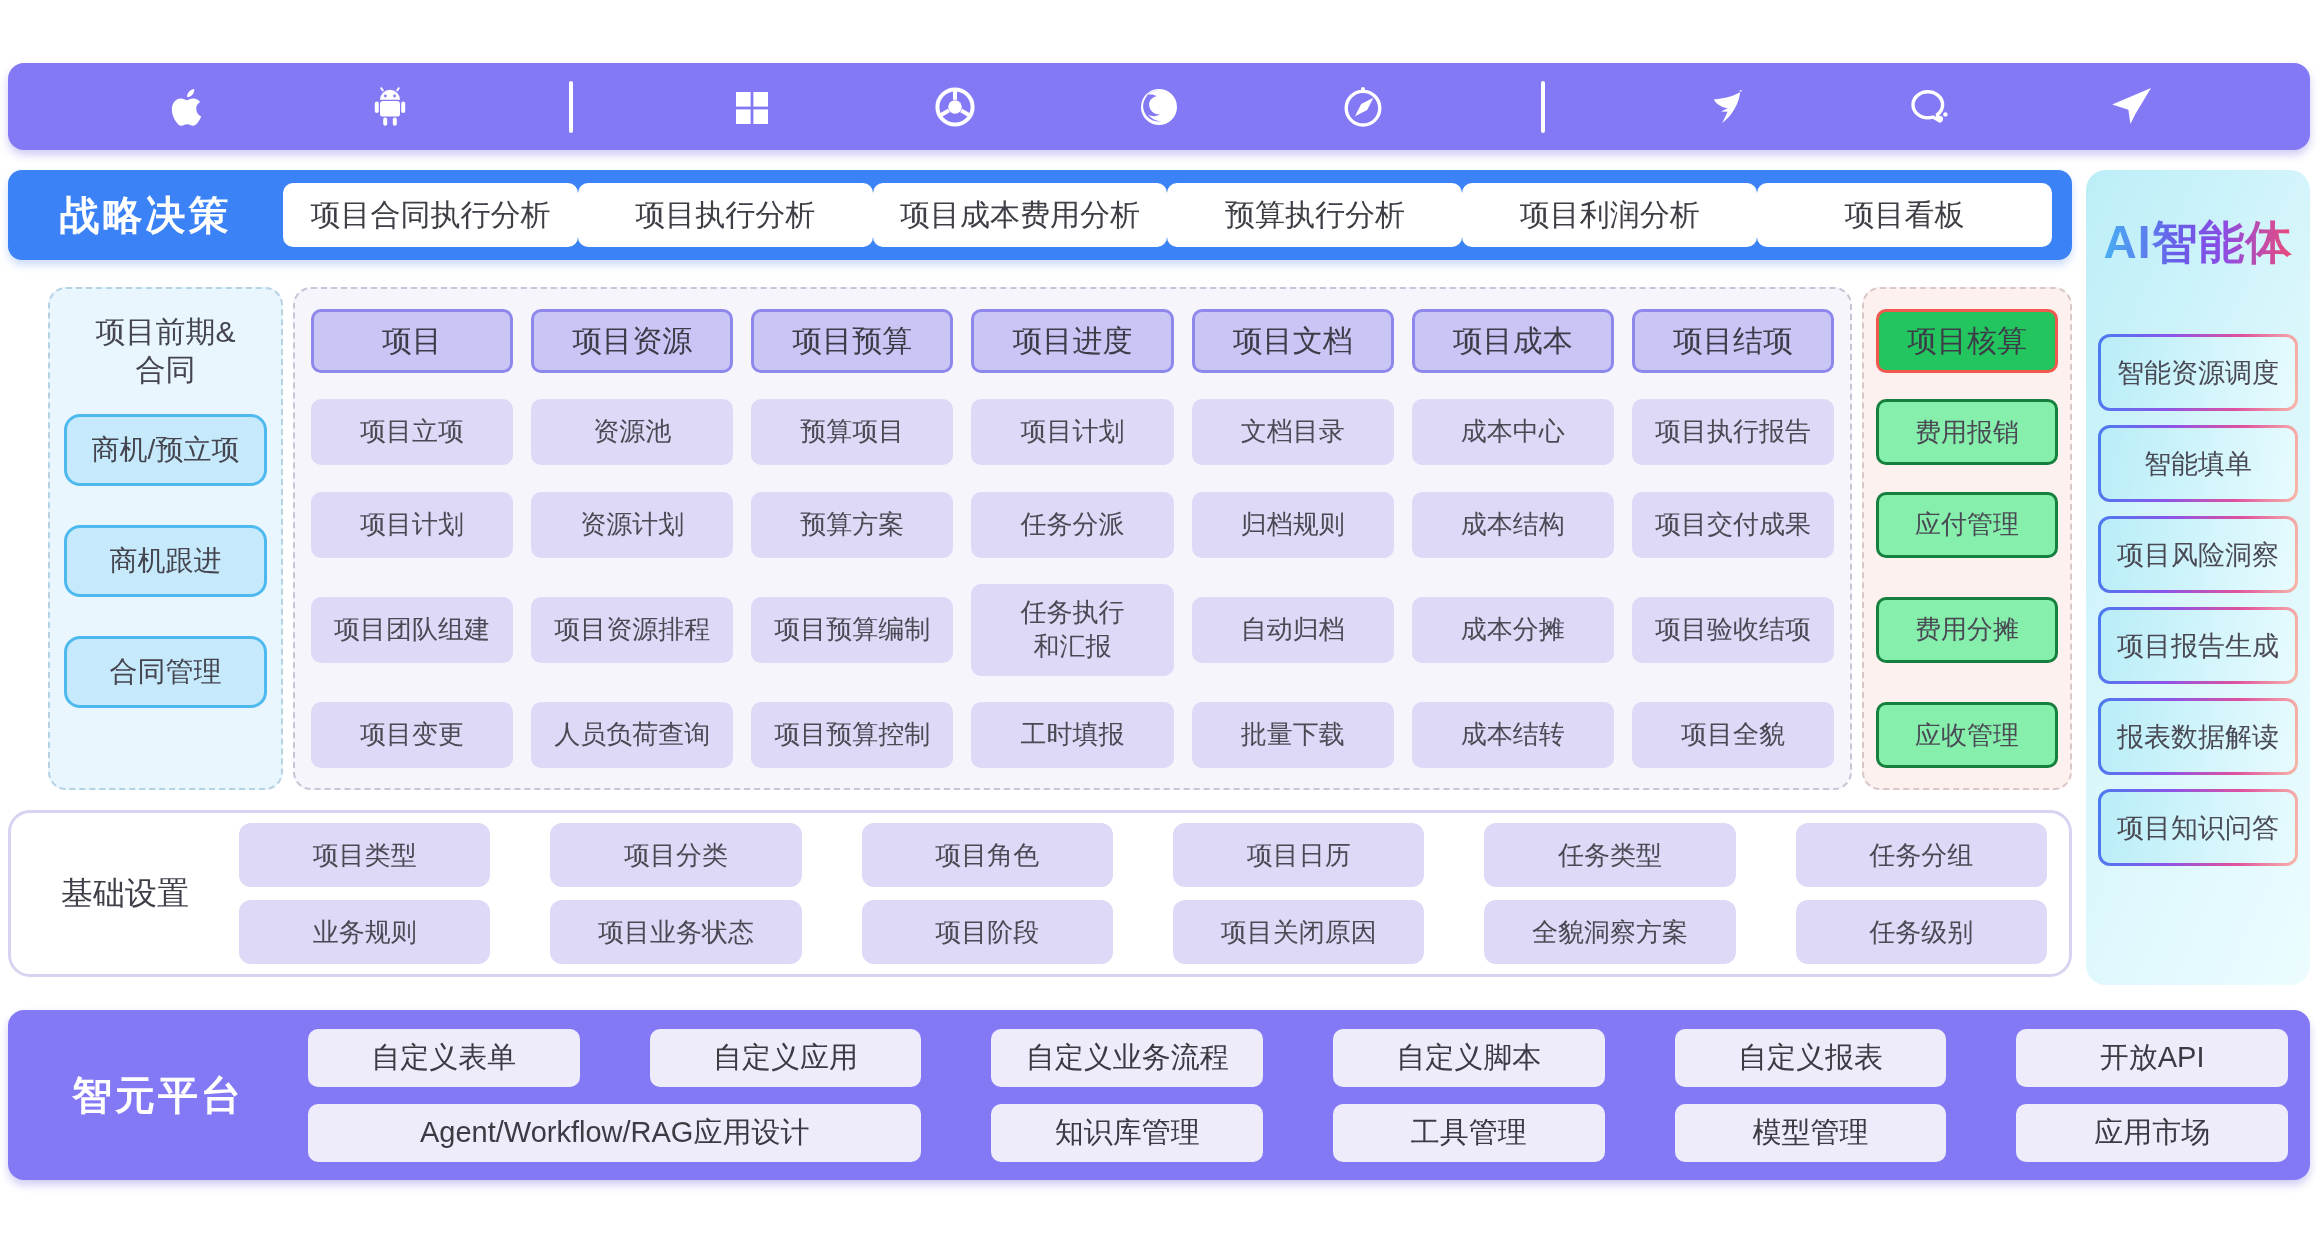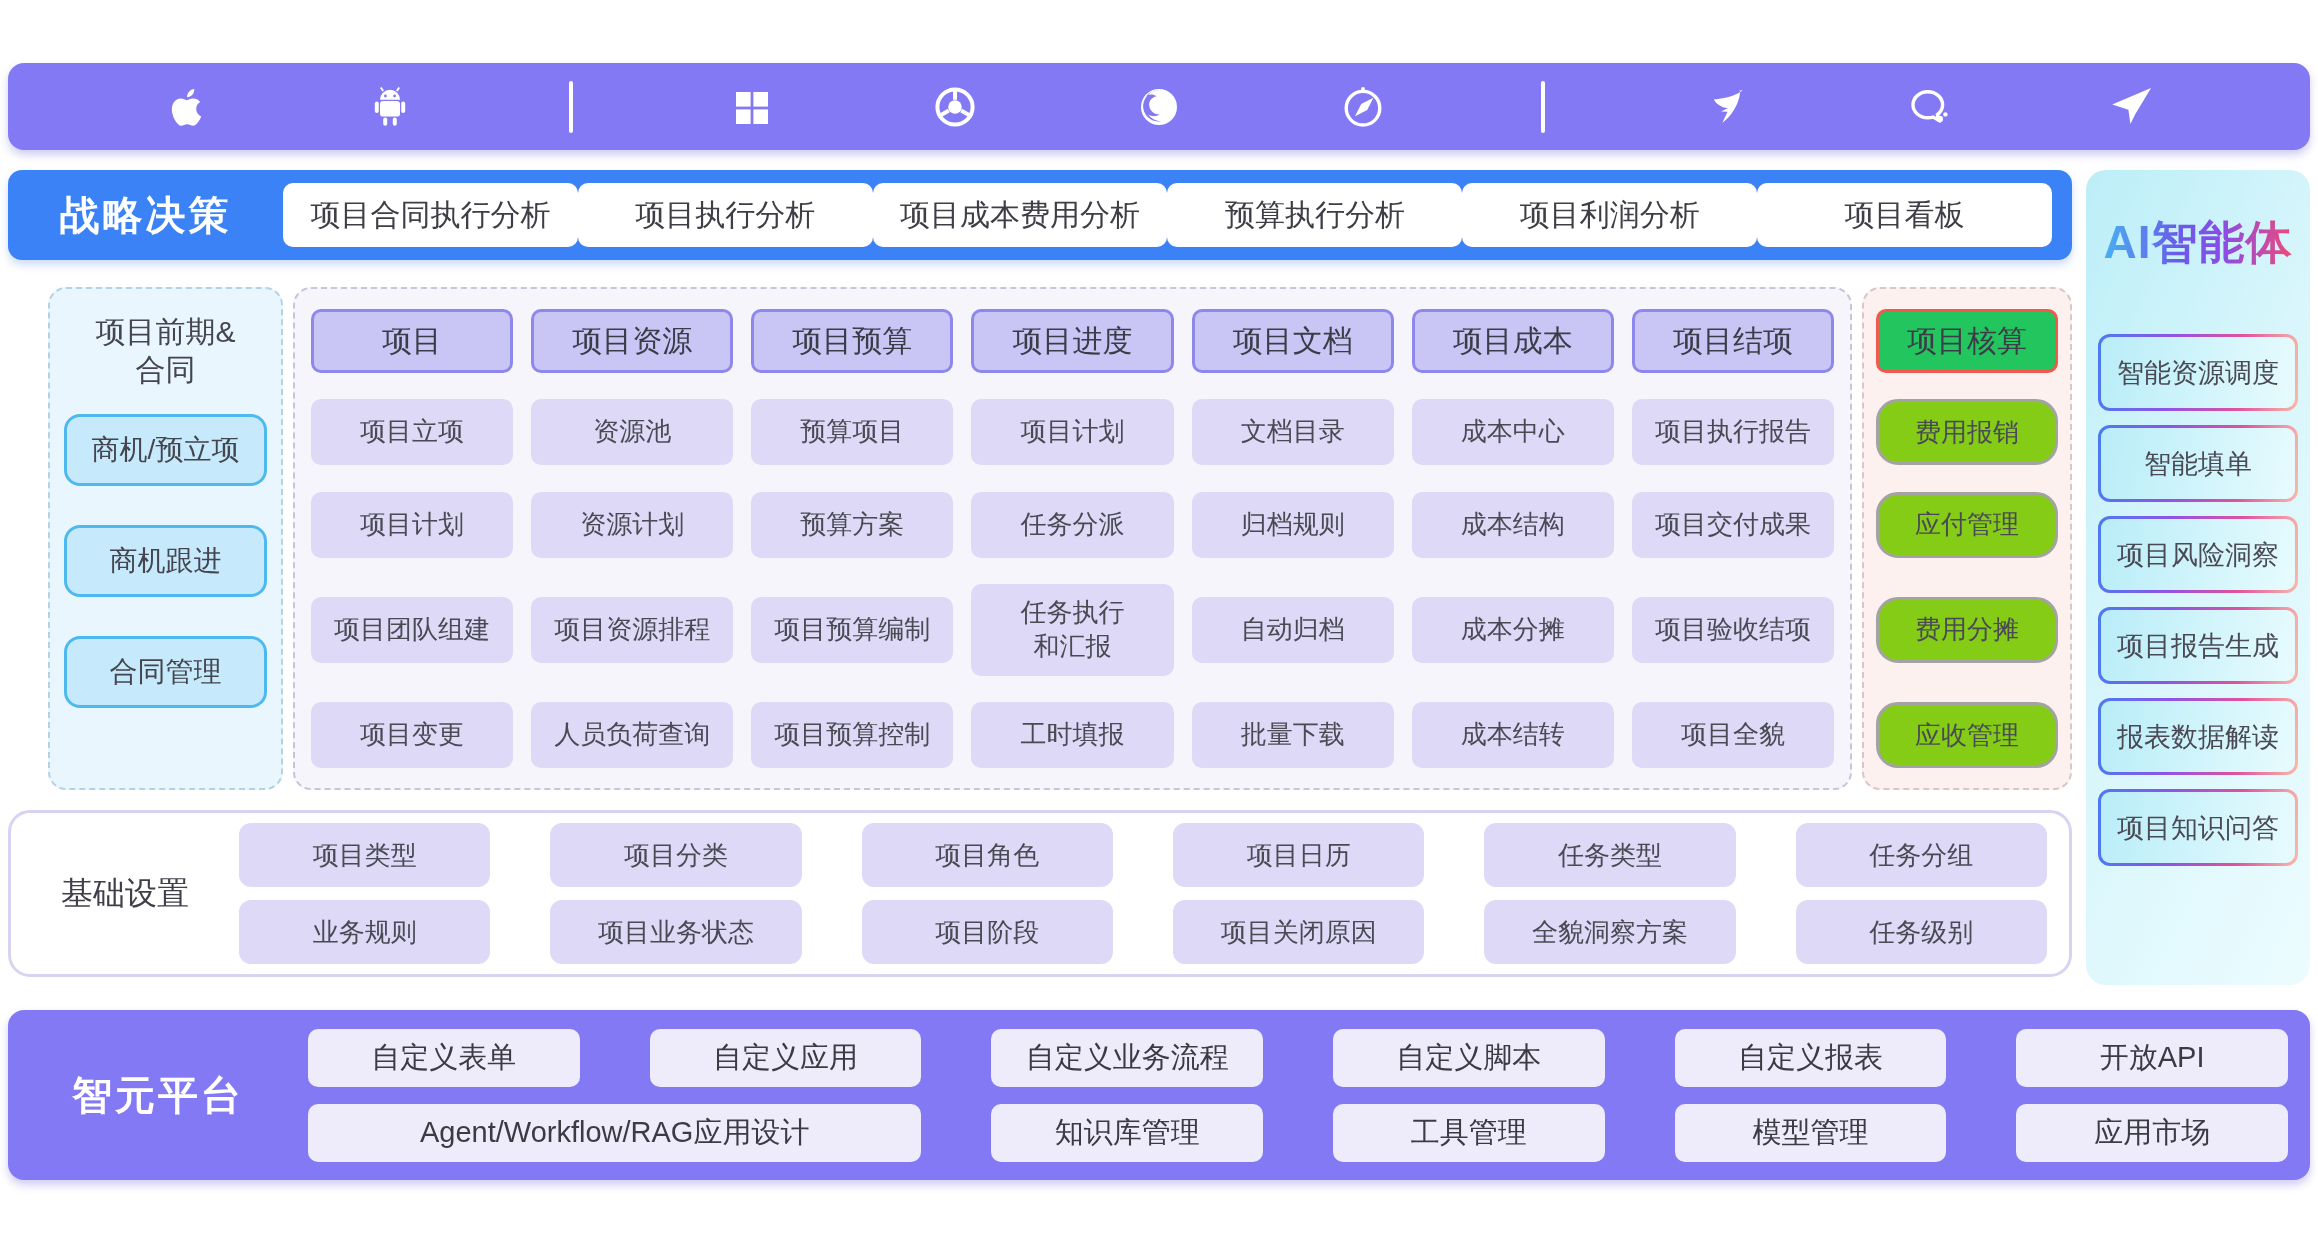--- a/index.html
+++ b/index.html
@@ -63,21 +63,21 @@
   .accounting-panel {
     width:210px; flex:none; border:2px dashed #d9c7c7; background:#fdf1f0; border-radius:18px;
     padding:20px 12px; display:grid; grid-template-rows:64px 66px 66px 92px 66px;
     align-content:space-between; align-items:center;
   }
   .acc-hdr {
     height:64px; width:100%; background:#22c55e; border:3px solid #f1584e; border-radius:10px;
     display:flex; align-items:center; justify-content:center; font-size:30px; color:#3c3c48; font-weight:500;
   }
   .acc-cell {
-    height:66px; width:100%; align-self:center; background:#84cc16; border:3px solid #a3a3a3; border-radius:22px;
+    height:66px; width:100%; align-self:center; background:#86efac; border:3px solid #15803d; border-radius:10px;
     display:flex; align-items:center; justify-content:center; font-size:26px; color:#4a4a55;
   }
   
   .basic-panel {
     margin-top:20px; height:167px; border:3px solid #d9d3f2; border-radius:22px; background:#fff;
     display:flex; align-items:center; padding-right:22px;
   }
   .basic-title { width:228px; text-align:center; font-size:32px; color:#3f3f4a; font-weight:500; }
   .basic-grid {
     flex:1; display:grid; grid-template-columns:repeat(6,1fr); grid-template-rows:64px 64px;

